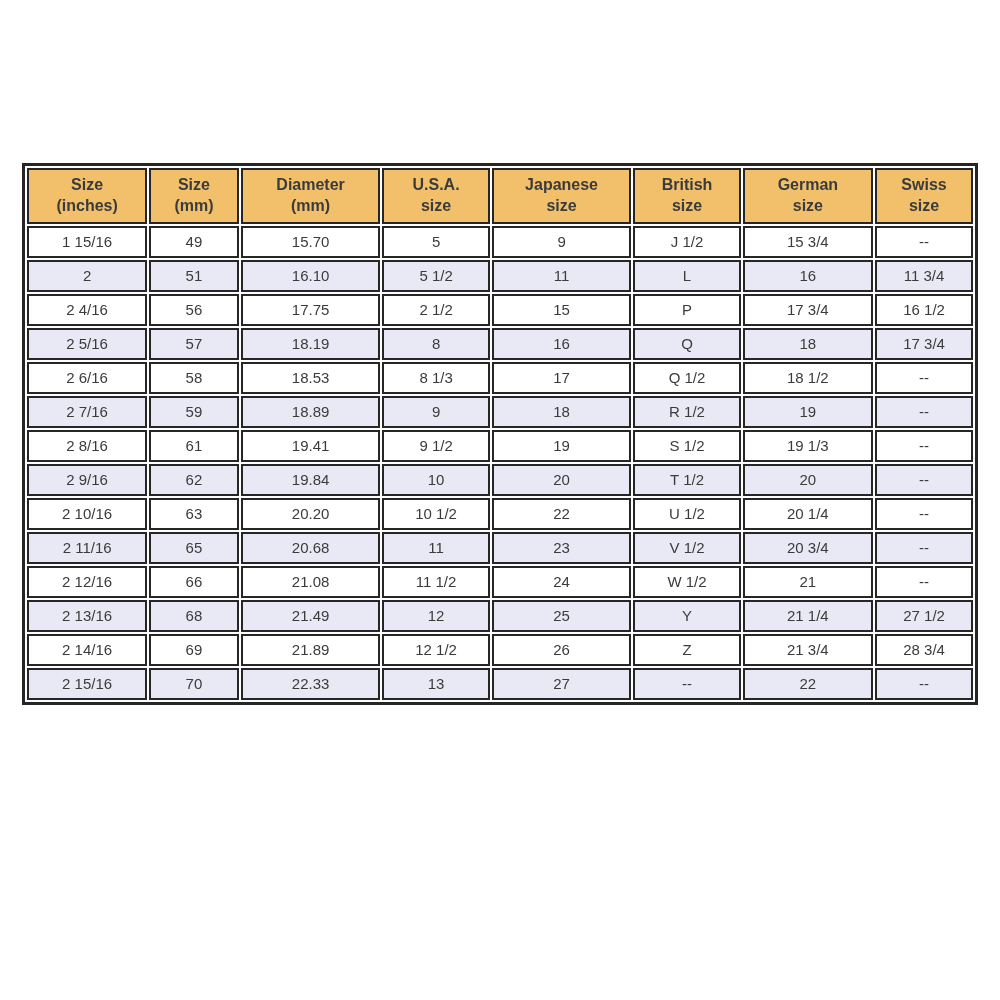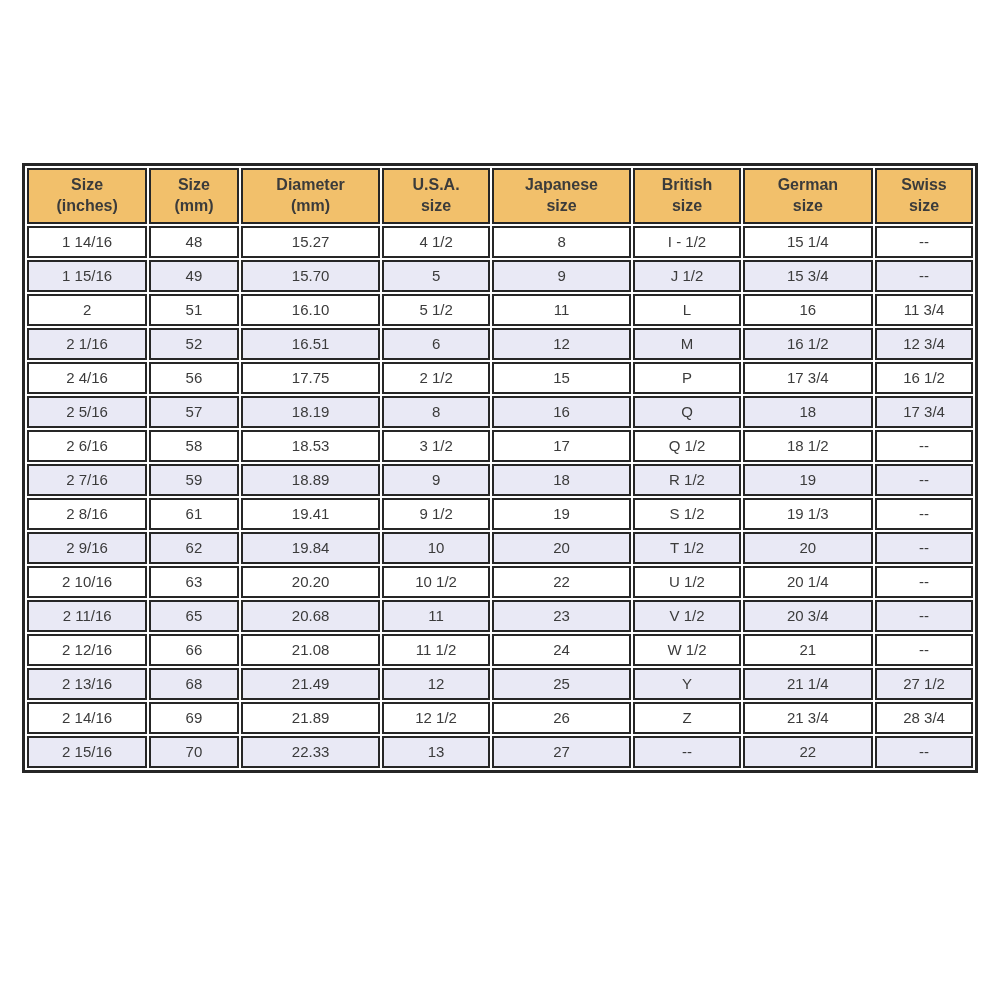--- a/index.html
+++ b/index.html
@@ -84,60 +84,40 @@
           <th>British
 size</th>
           <th>German
 size</th>
           <th>Swiss
 size</th>
         </tr>
     </thead>
     <tbody>
         <tr>
-          <td>1 14/16</td>
-          <td>48</td>
-          <td>15.27</td>
-          <td>4 1/2</td>
-          <td>8</td>
-          <td>I - 1/2</td>
-          <td>15 1/4</td>
-          <td>--</td>
-        </tr>
-        <tr>
           <td>1 15/16</td>
           <td>49</td>
           <td>15.70</td>
           <td>5</td>
           <td>9</td>
           <td>J 1/2</td>
           <td>15 3/4</td>
           <td>--</td>
         </tr>
         <tr>
           <td>2</td>
           <td>51</td>
           <td>16.10</td>
           <td>5 1/2</td>
           <td>11</td>
           <td>L</td>
           <td>16</td>
           <td>11 3/4</td>
         </tr>
         <tr>
-          <td>2 1/16</td>
-          <td>52</td>
-          <td>16.51</td>
-          <td>6</td>
-          <td>12</td>
-          <td>M</td>
-          <td>16 1/2</td>
-          <td>12 3/4</td>
-        </tr>
-        <tr>
           <td>2 4/16</td>
           <td>56</td>
           <td>17.75</td>
           <td>2 1/2</td>
           <td>15</td>
           <td>P</td>
           <td>17 3/4</td>
           <td>16 1/2</td>
         </tr>
         <tr>
@@ -147,21 +127,21 @@
           <td>8</td>
           <td>16</td>
           <td>Q</td>
           <td>18</td>
           <td>17 3/4</td>
         </tr>
         <tr>
           <td>2 6/16</td>
           <td>58</td>
           <td>18.53</td>
-          <td>3 1/2</td>
+          <td>8 1/3</td>
           <td>17</td>
           <td>Q 1/2</td>
           <td>18 1/2</td>
           <td>--</td>
         </tr>
         <tr>
           <td>2 7/16</td>
           <td>59</td>
           <td>18.89</td>
           <td>9</td>

